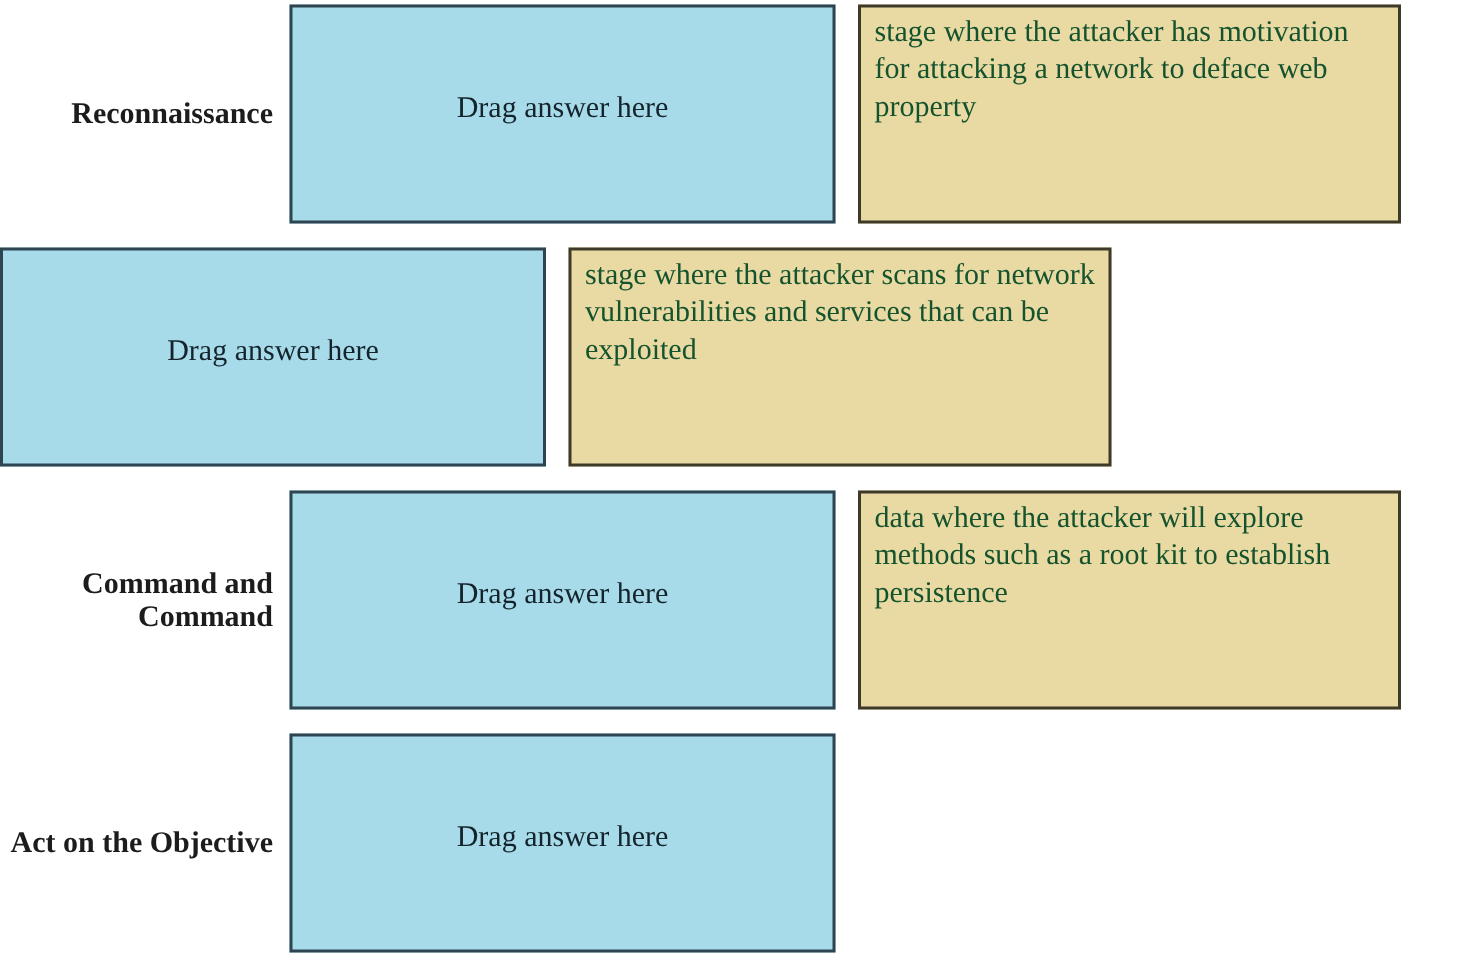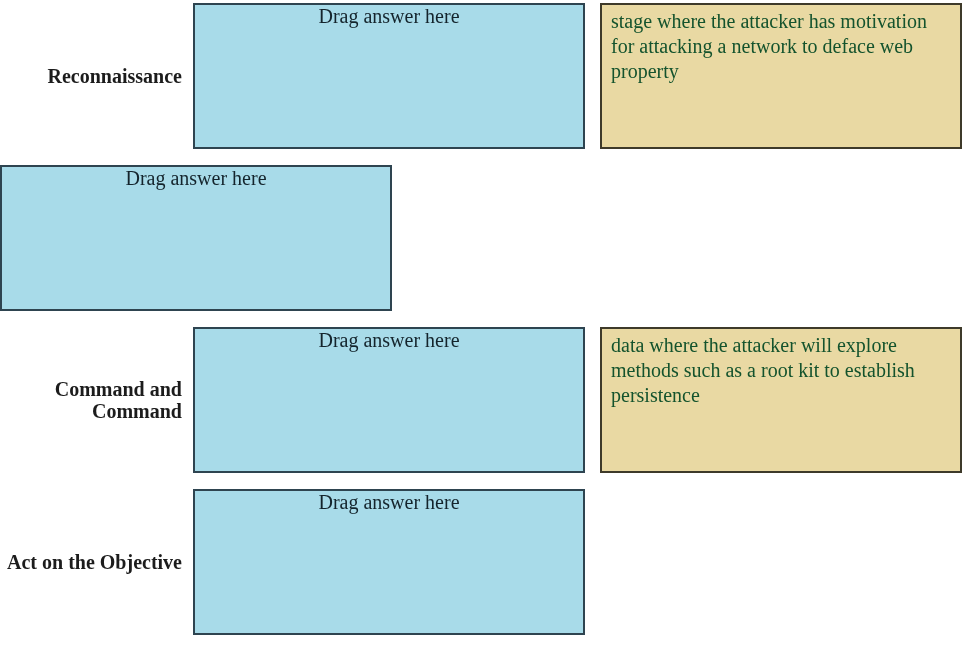--- a/index.html
+++ b/index.html
@@ -25,25 +25,25 @@
     display: flex;
     align-items: center;
     justify-content: flex-end;
     padding-right: 11px;
     font-weight: bold;
     font-size: 20px;
     text-align: right;
     line-height: 1.1;
   }
   .dropzone {
-    width: 392px;
+    width: 364px;
     background: var(--drop-zone-bg, #a8dbe9);
     border: 2px solid var(--drop-zone-border, #2e4450);
     display: flex;
-    align-items: flex-start;
+    align-items: center;
     justify-content: center;
   }
   .dropzone .placeholder {
     font-size: 20px;
     color: #14242c;
     margin-bottom: 8px;
   }
   .gap-col { width: 15px; }
   .card {
     width: 362px;
@@ -67,20 +67,21 @@
     </div>
     <div class="gap-col"></div>
     <div class="card">stage where the attacker has motivation for attacking a network to deface web property</div>
   </div>
 
   <div class="row">
     <div class="dropzone">
       <span class="placeholder">Drag answer here</span>
     </div>
     <div class="gap-col"></div>
+    <div class="card">stage where the attacker scans for network vulnerabilities and services that can be exploited</div>
   </div>
 
   <div class="row">
     <div class="label-col">Command and Command</div>
     <div class="dropzone">
       <span class="placeholder">Drag answer here</span>
     </div>
     <div class="gap-col"></div>
     <div class="card">data where the attacker will explore methods such as a root kit to establish persistence</div>
   </div>

